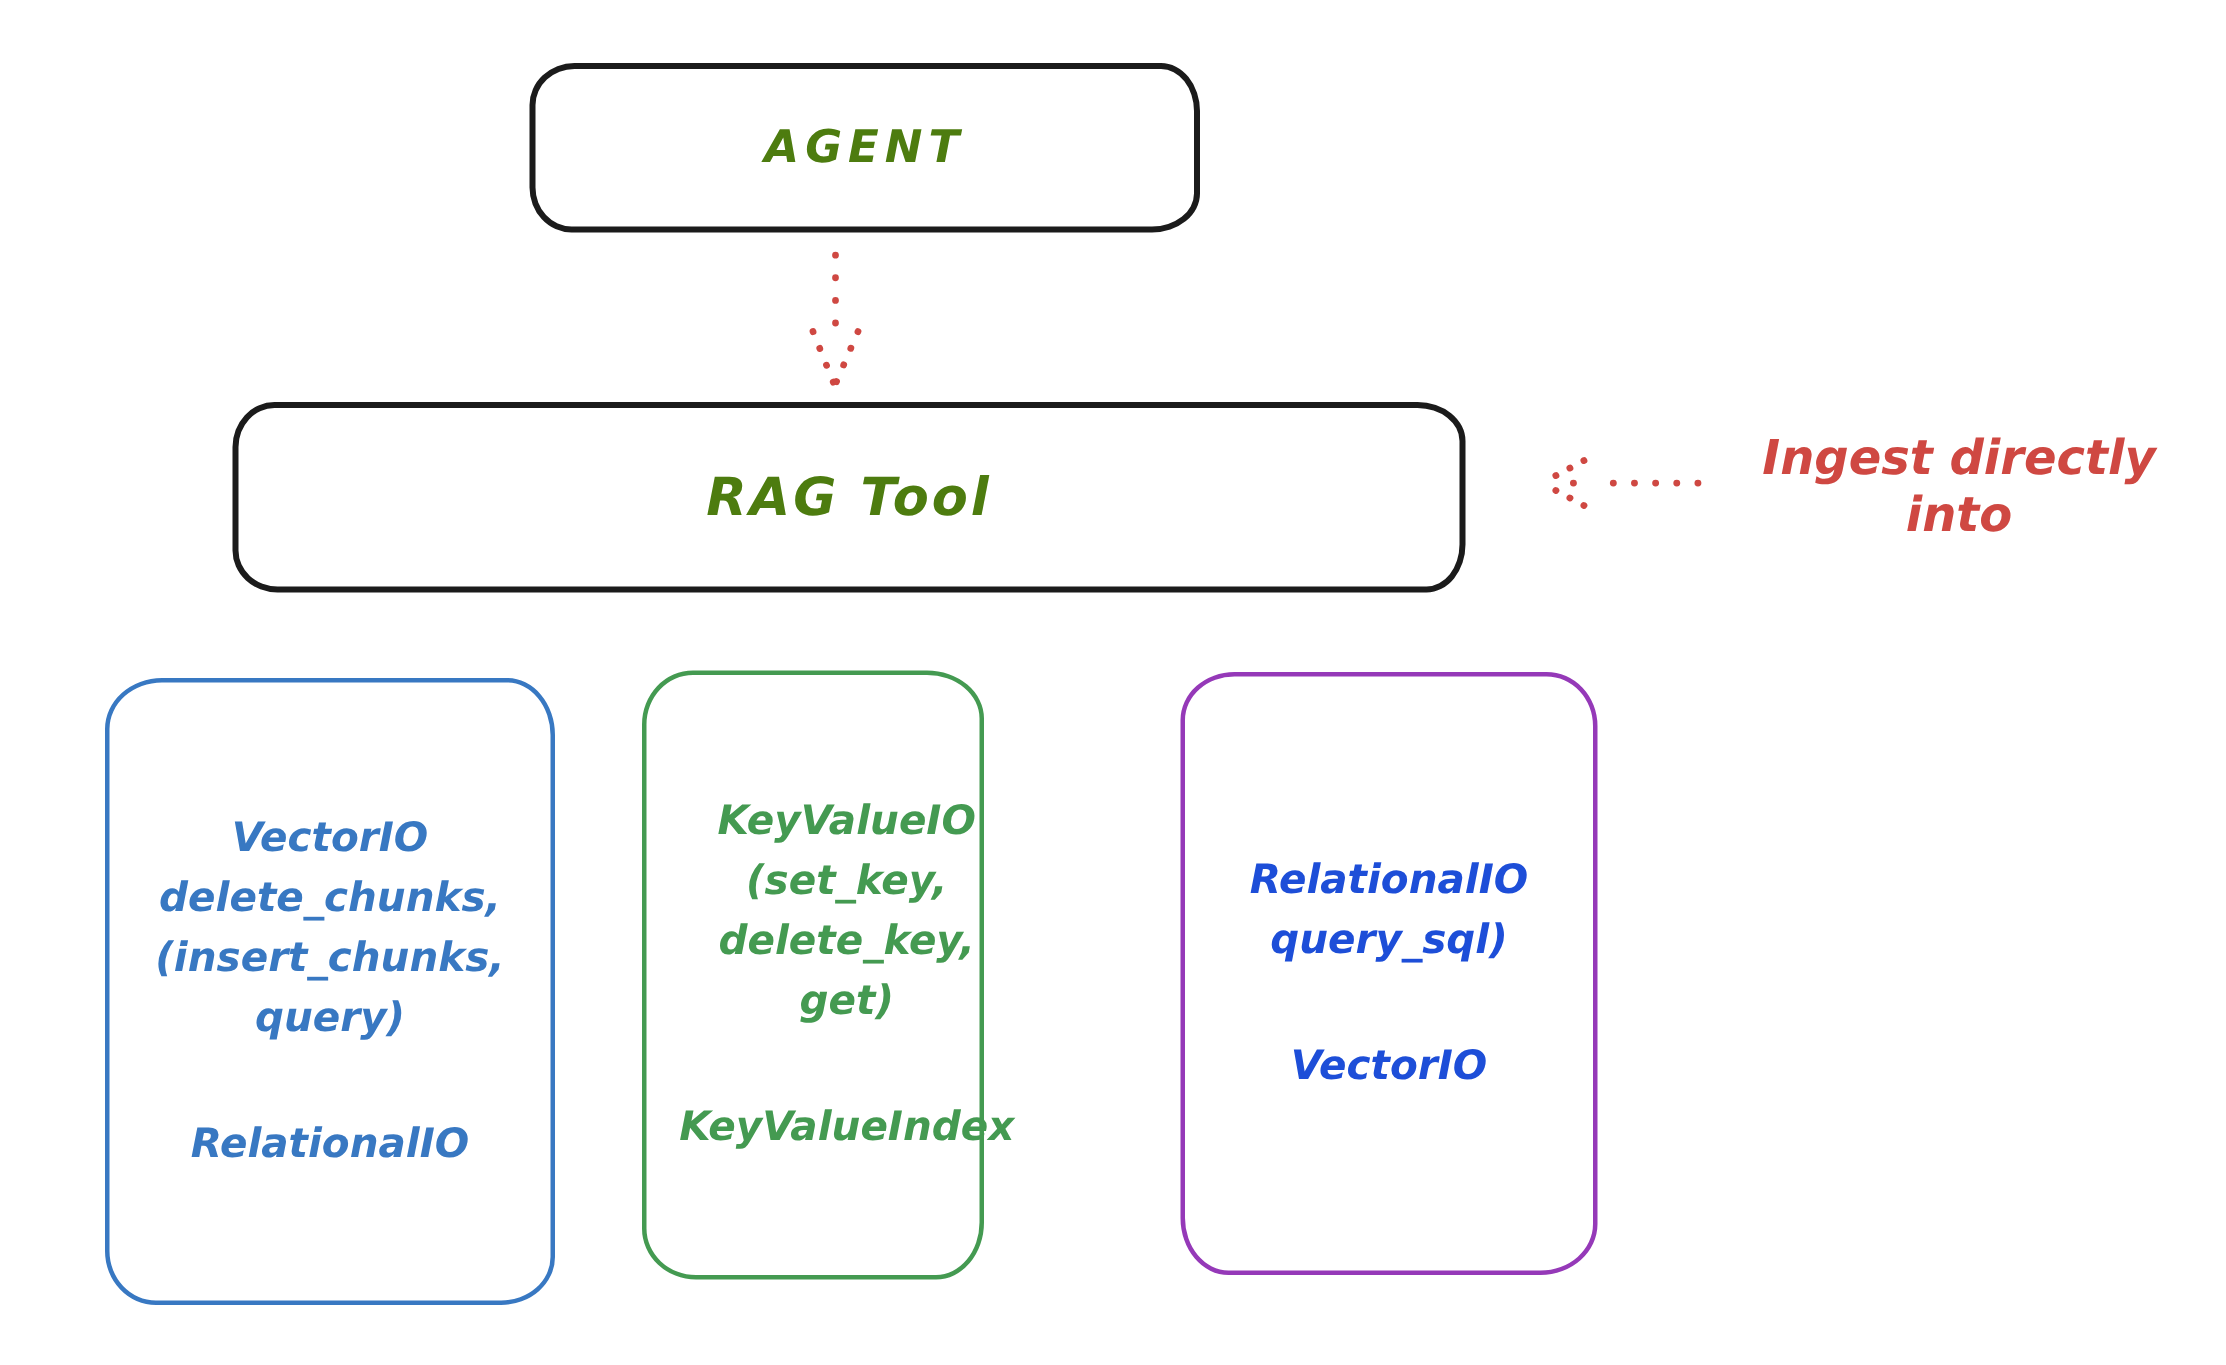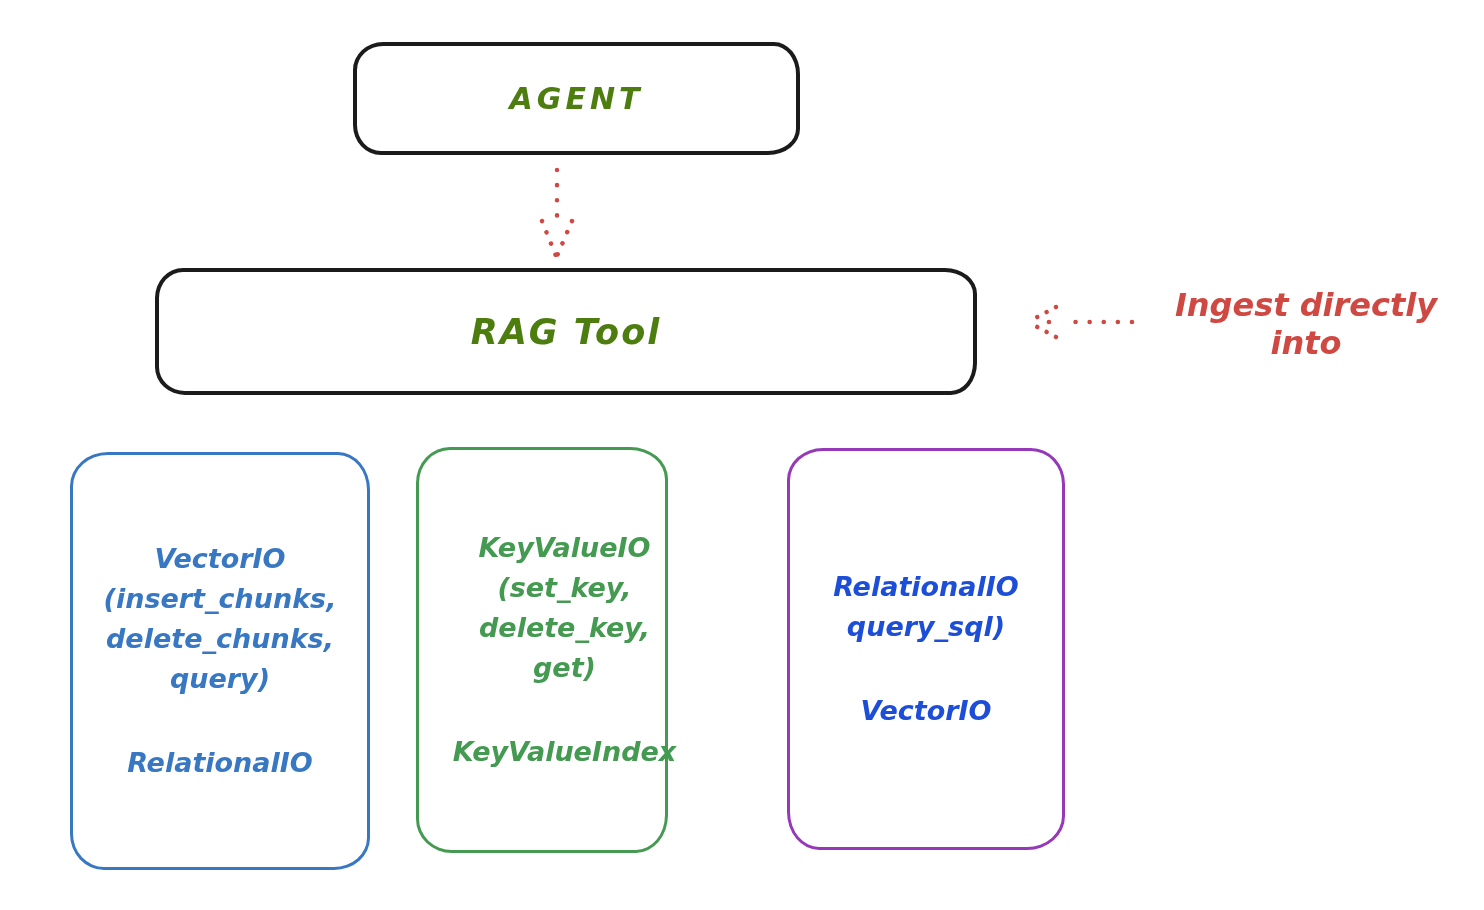--- a/index.html
+++ b/index.html
@@ -57,22 +57,22 @@
     text-align: center;
     font-size: 27px;
     line-height: 40px;
   }
   .io-vector {
     left: 70px; top: 452px;
     width: 300px; height: 418px;
     border-radius: 38px 32px 36px 34px / 34px 38px 32px 36px;
   }
   .io-keyvalue {
-    left: 416px; top: 447px;
-    width: 252px; height: 406px;
+    left: 428px; top: 447px;
+    width: 228px; height: 406px;
     border-radius: 34px 38px 32px 36px / 36px 32px 38px 34px;
     padding-left: 45px;
   }
   .io-relational {
     left: 787px; top: 448px;
     width: 278px; height: 402px;
     border-radius: 36px 34px 38px 32px / 32px 36px 34px 38px;
   }
   .io-box .index-label {
     margin-top: 44px;
@@ -129,22 +129,22 @@
     </g>
   </svg>
 
   <div class="annotation hand" style="color: rgb(207, 72, 66);">
     <div>Ingest directly into</div>
   </div>
 
   <div class="io-box io-vector hand" style="border-color: rgb(56, 120, 194); color: rgb(56, 120, 194);">
     <div>
       <div>VectorIO</div>
+      <div>delete_chunks,</div>
       <div>(insert_chunks,</div>
-      <div>delete_chunks,</div>
       <div>query)</div>
     </div>
     <div class="index-label">RelationalIO</div>
   </div>
 
   <div class="io-box io-keyvalue hand" style="border-color: rgb(68, 154, 81); color: rgb(68, 154, 81);">
     <div>
       <div>KeyValueIO</div>
       <div>(set_key,</div>
       <div>delete_key, get)</div>

